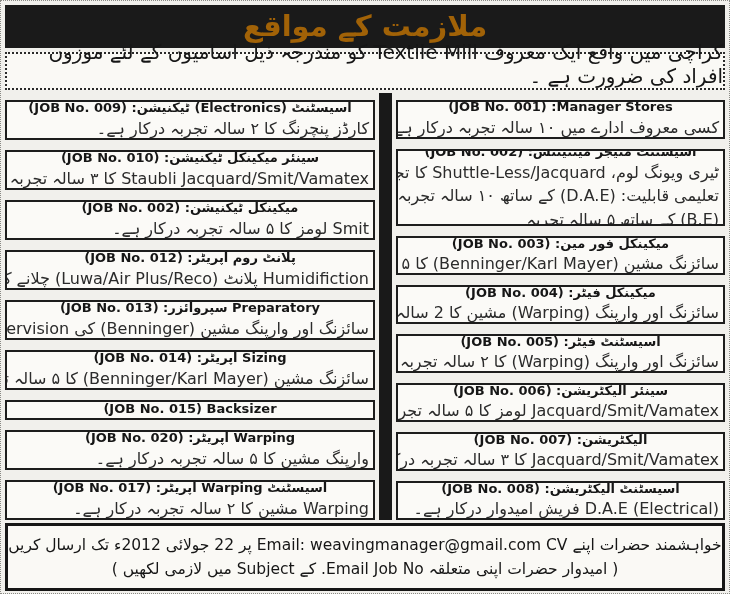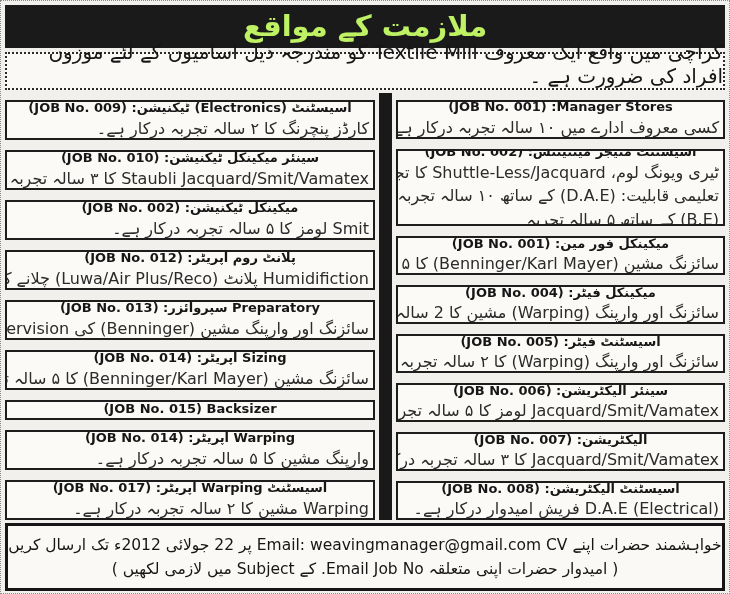--- a/index.html
+++ b/index.html
@@ -14,21 +14,21 @@
     width:730px;height:594px;box-sizing:border-box;
     border:1px dotted #8a8a85;
     padding:4px;
     background:#f1f0ec;
   }
   .banner{
     height:43px;background:#1a1a1a;
     display:flex;align-items:center;justify-content:center;
   }
   .banner-title{
-    color:#bef264;font-size:29px;font-weight:bold;line-height:1;direction:rtl;
+    color:#a16207;font-size:29px;font-weight:bold;line-height:1;direction:rtl;
   }
   .intro{
     border:2px dotted #2a2a2a;background:#faf9f5;
     margin-top:4px;height:34px;
     display:flex;align-items:flex-end;justify-content:center;
     font-size:20px;font-weight:500;direction:rtl;
   }
   .cols{display:flex;margin-top:3px;height:427px;}
   .col{display:flex;flex-direction:column;gap:3px;min-width:0;}
   .col-left{width:370px;}
@@ -107,21 +107,21 @@
     <div>
             <div class="job-desc-line">سائزنگ مشین (Benninger/Karl Mayer) کا ۵ سالہ تجربہ درکار ہے۔</div>
           </div>
   </div>
 
   <div class="job">
     <div class="job-title">Backsizer‏ (JOB No. 015)</div>
   </div>
 
   <div class="job">
-    <div class="job-title">Warping آپریٹر: (JOB No. 014)</div>
+    <div class="job-title">Warping آپریٹر: (JOB No. 020)</div>
     <div>
             <div class="job-desc-line">وارپنگ مشین کا ۵ سالہ تجربہ درکار ہے۔</div>
           </div>
   </div>
 
   <div class="job">
     <div class="job-title">اسیسٹنٹ Warping آپریٹر: (JOB No. 017)</div>
     <div>
             <div class="job-desc-line">Warping مشین کا ۲ سالہ تجربہ درکار ہے۔</div>
           </div>
@@ -139,21 +139,21 @@
   <div class="job">
     <div class="job-title">اسیسٹنٹ منیجر مینٹیننس: (JOB No. 002)</div>
     <div>
             <div class="job-desc-line">ٹیری ویونگ لوم، Shuttle-Less/Jacquard کا تجربہ درکار ہے۔</div>
             <div class="job-desc-line">تعلیمی قابلیت: (D.A.E) کے ساتھ ۱۰ سالہ تجربہ</div>
             <div class="job-desc-line">(B.E) کے ساتھ ۵ سالہ تجربہ</div>
           </div>
   </div>
 
   <div class="job">
-    <div class="job-title">میکینکل فور مین: (JOB No. 001)</div>
+    <div class="job-title">میکینکل فور مین: (JOB No. 003)</div>
     <div>
             <div class="job-desc-line">سائزنگ مشین (Benninger/Karl Mayer) کا ۵ سالہ تجربہ درکار ہے۔</div>
           </div>
   </div>
 
   <div class="job">
     <div class="job-title">میکینکل فیٹر: (JOB No. 004)</div>
     <div>
             <div class="job-desc-line">سائزنگ اور وارپنگ (Warping) مشین کا 2 سالہ تجربہ درکار ہے۔</div>
           </div>

